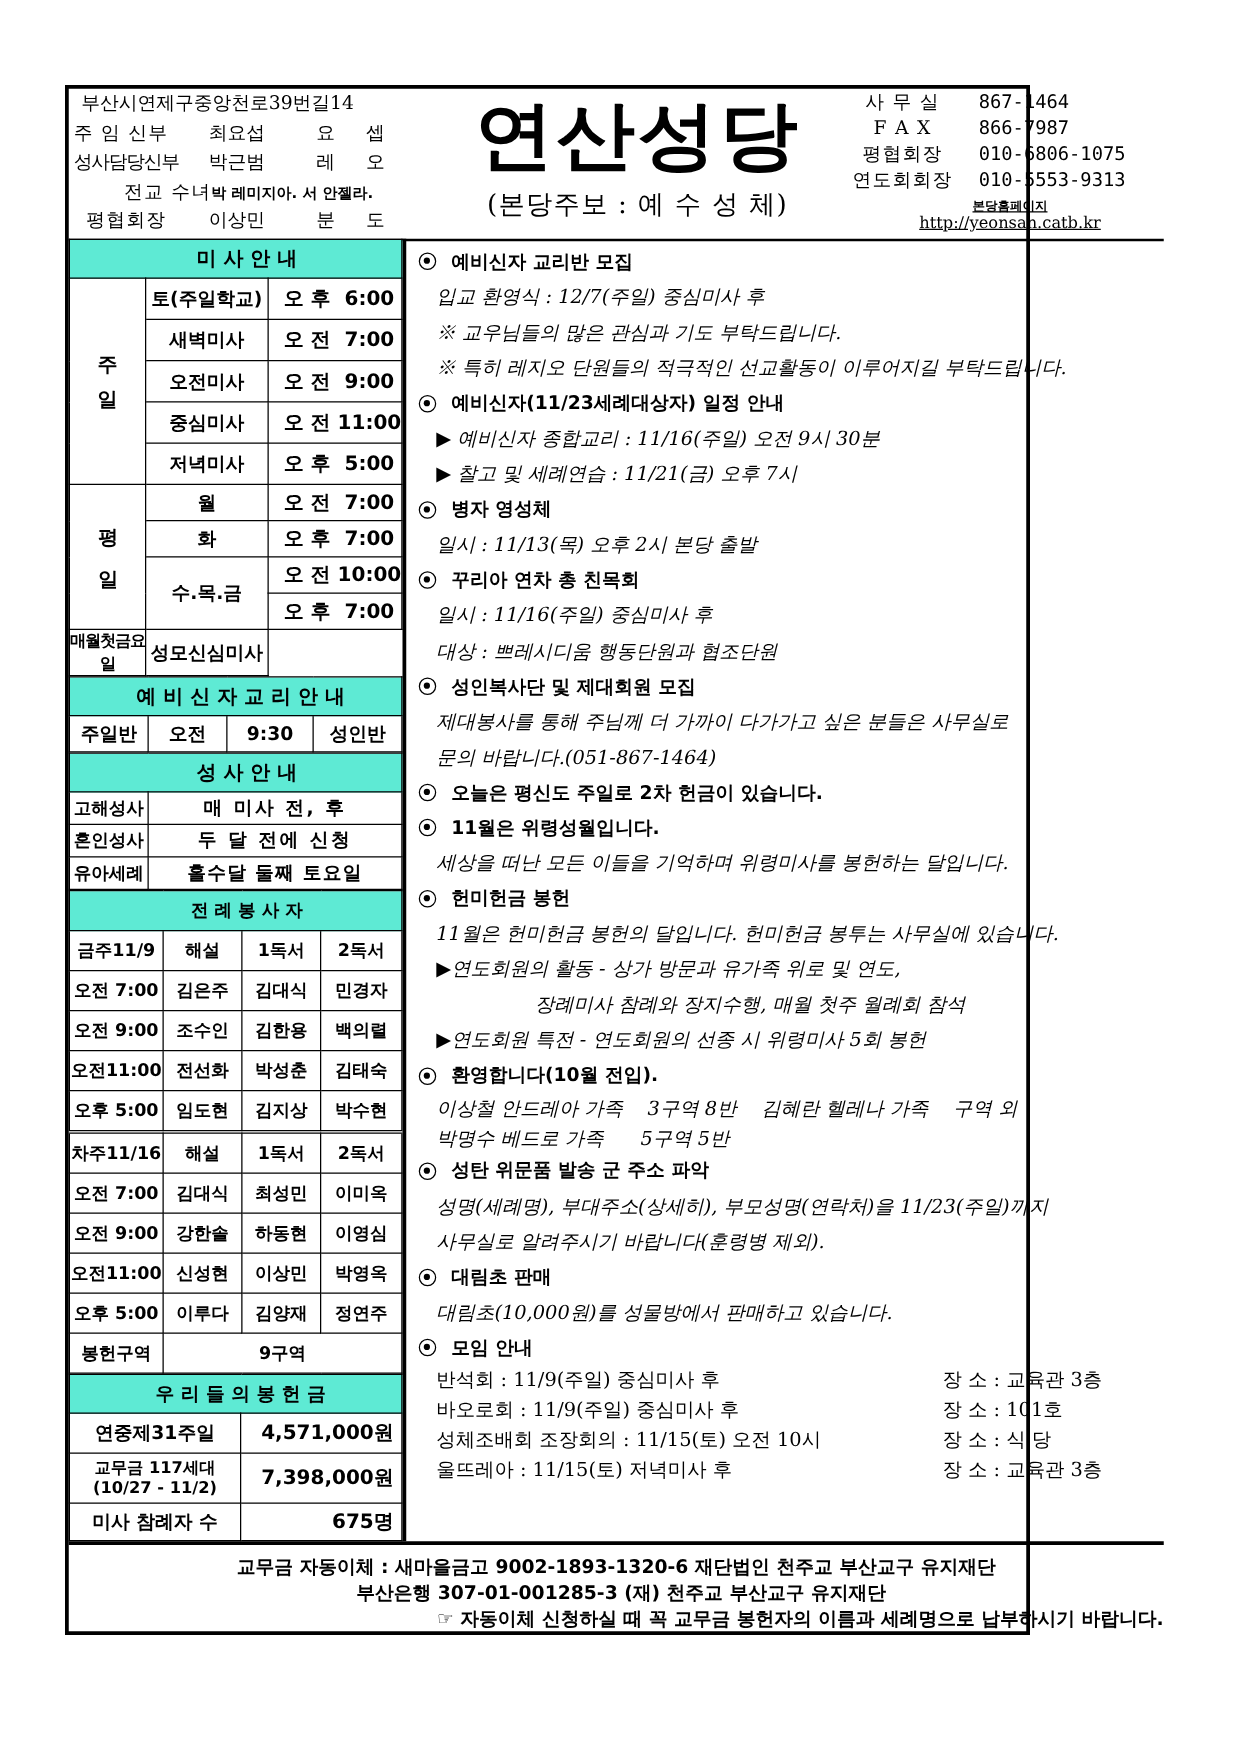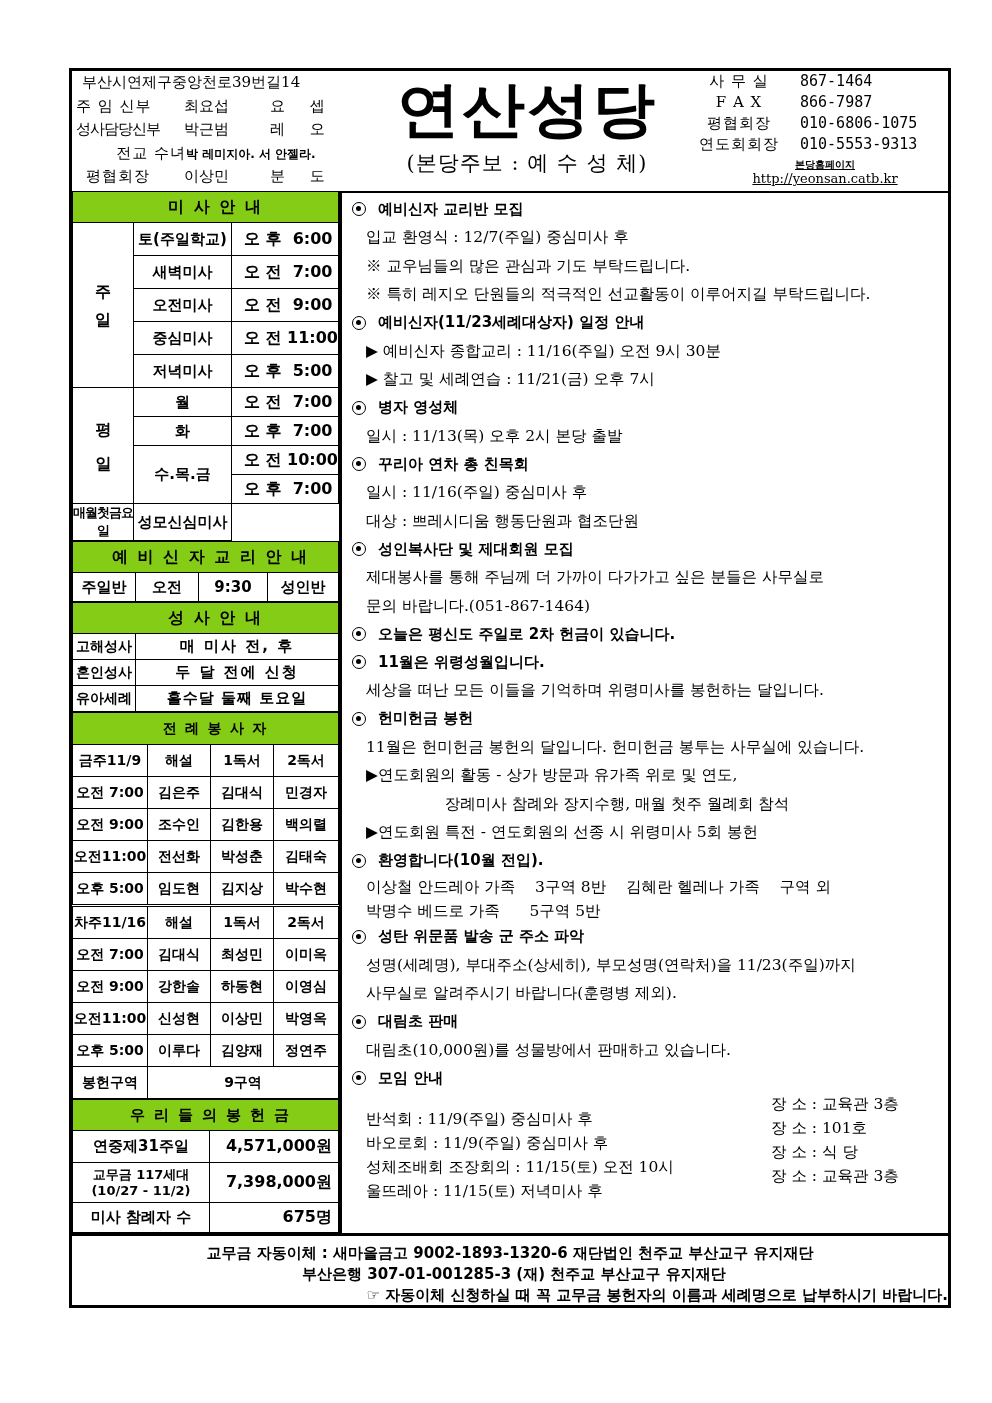--- a/index.html
+++ b/index.html
@@ -1,17 +1,17 @@
 <!DOCTYPE html>
 <html><head>
 <meta charset="utf-8">
 <style>
   html, body { margin:0; padding:0; background:#ffffff; }
   body { width:992px; height:1403px; position:relative; font-family:"DejaVu Sans", sans-serif; color:#000; }
-  .page { position:absolute; left:69px; top:68px; width:882px; height:1240px; border:3px solid #000; box-sizing:border-box; }
+  .page { position:absolute; left:52px; top:68px; width:772px; height:1240px; border:3px solid #000; box-sizing:border-box; }
   
   .header { position:absolute; left:0; top:0; width:876px; height:120px; border-bottom:2px solid #000; }
   .hdr-left { position:absolute; left:0; top:0; width:270px; height:120px; font-family:"DejaVu Serif", serif; font-size:15px; }
   .hdr-left .addr { position:absolute; left:10px; top:2px; font-size:15px; letter-spacing:0px; }
   .staff-row { position:absolute; left:4px; display:flex; font-size:15px; }
   .staff-row .role { width:108px; letter-spacing:1px; }
   .staff-row .name { width:86px; }
   .staff-row .saint { width:70px; letter-spacing:10px; }
   .staff-row.sisters .role { width:104px;text-align:right; }
   .staff-row.sisters .name2 { font-size:12px; font-weight:bold; font-family:"DejaVu Sans", sans-serif; padding-top:2px; }
@@ -21,37 +21,37 @@
   .hdr-right { position:absolute; left:612px; top:0; width:262px; font-family:"DejaVu Serif", serif; font-size:15px; }
   .contact { display:flex; height:21px; line-height:21px; }
   .contact .k { width:110px; text-align:center; letter-spacing:1px; }
   .contact .v { font-family:"DejaVu Sans Mono", monospace; font-size:15px; padding-left:6px; }
   .homepage-lbl { text-align:center; font-size:10px; font-weight:bold; margin-top:3px; text-decoration:underline; font-family:"DejaVu Sans", sans-serif; padding-left:20px;}
   .homepage-url { text-align:center; font-size:13px; text-decoration:underline; line-height:14px; padding-left:20px; }
   
   .left { position:absolute; left:0; top:120px; width:270px; border-right:3px solid #000; height:1042px; box-sizing:border-box; }
   table { border-collapse:collapse; width:267px; font-family:"DejaVu Sans", sans-serif; font-weight:bold; }
   td { border:1px solid #000; text-align:center; padding:0; font-size:15px; }
-  .sechead td { background:#84cc16; font-size:16px; letter-spacing:0; height:30px;font-family:Liberation Mono, monospace; }
+  .sechead td { background:#5eead4; font-size:16px; letter-spacing:0; height:30px; }
   .spaced { letter-spacing:18px; padding-left:18px; }
   .spaced2 { letter-spacing:8px; padding-left:8px; }
   .mass td { height:32px; }
   .mass .day { width:38px; font-size:16px; line-height:30px; }
   .time { text-align:left; padding-left:12px; white-space:pre; font-size:16px;margin-top:28px; }
   .duty td { height:31px; font-size:14px; }
   .offering td { font-size:15px; }
   
   .right { position:absolute; left:272px; top:120px; width:604px; font-family:"DejaVu Serif", serif; }
   .item-head { font-family:"DejaVu Sans", sans-serif; font-weight:bold; font-size:15px; display:flex; align-items:center; height:28px; margin-left:8px; }
   .bullet { width:14px; height:14px; border:1.5px solid #000; border-radius:50%; position:relative; margin-right:12px; box-sizing:border-box; }
   .bullet::after { content:""; position:absolute; left:3px; top:3px; width:5px; height:5px; border-radius:50%; background:#000; }
-  .line { font-size:15.5px; margin-left:22px; height:28.5px; line-height:28.5px; white-space:pre; }
+  .line { font-size:15.5px; margin-left:22px; height:28.5px; line-height:28.5px; white-space:pre;font-style:italic; }
   .line.tight { height:24px; line-height:24px; }
   .meeting { display:flex; margin-left:22px; font-size:15.5px; height:24px; line-height:24px; }
-  .meeting .what { width:405px; white-space:pre;margin-top:15px; }
+  .meeting .what { width:405px; white-space:pre; }
   
   .footer { position:absolute; left:0; top:1162px; width:876px; height:72px; border-top:3px solid #000; font-family:"DejaVu Sans", sans-serif; font-weight:bold; font-size:15px; }
   .footer .f1 { text-align:center; margin-top:8px; }
   .footer .f2 { margin-left:230px; margin-top:2px; }
   .footer .f3 { text-align:right; margin-top:2px; }
 </style>
 </head>
 <body>
 
 <div class="page">

